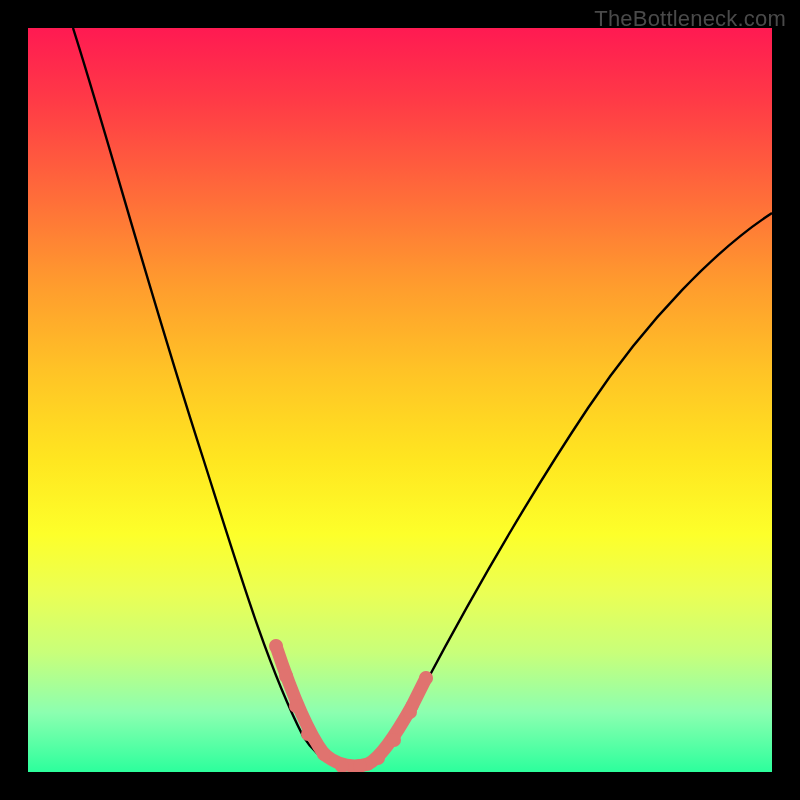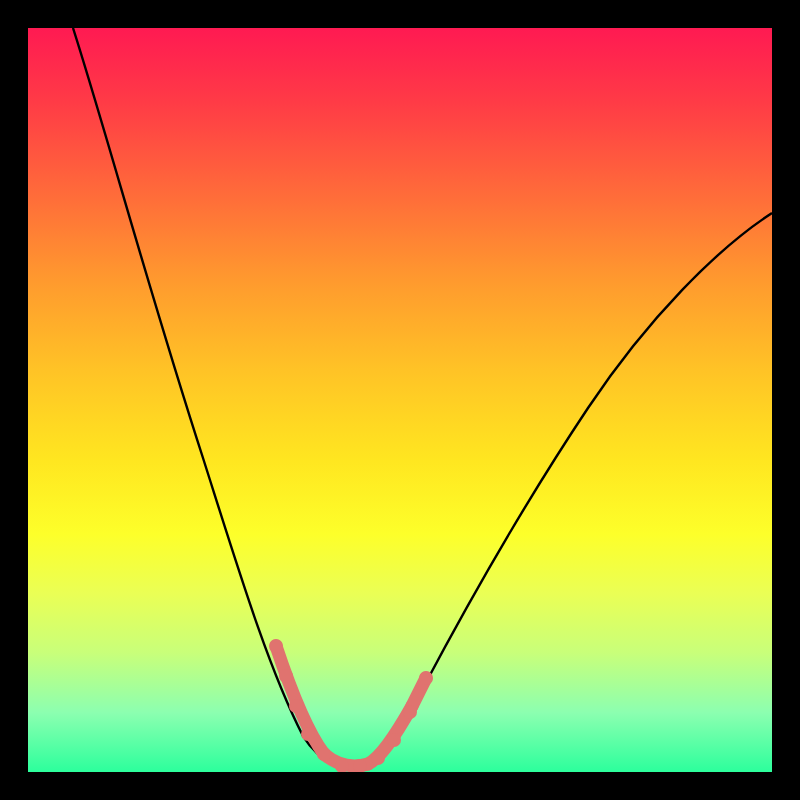--- a/index.html
+++ b/index.html
@@ -81,13 +81,14 @@
         <circle cx="314" cy="738" r="7"></circle>
         <circle cx="332" cy="738" r="7"></circle>
         <circle cx="350" cy="730" r="7"></circle>
         <circle cx="366" cy="712" r="7"></circle>
         <circle cx="382" cy="684" r="7"></circle>
         <circle cx="398" cy="650" r="7"></circle>
       </g>
     </svg>
 
   </div>
+  <div class="watermark">TheBottleneck.com</div>
 </div>
 
 </body></html>

